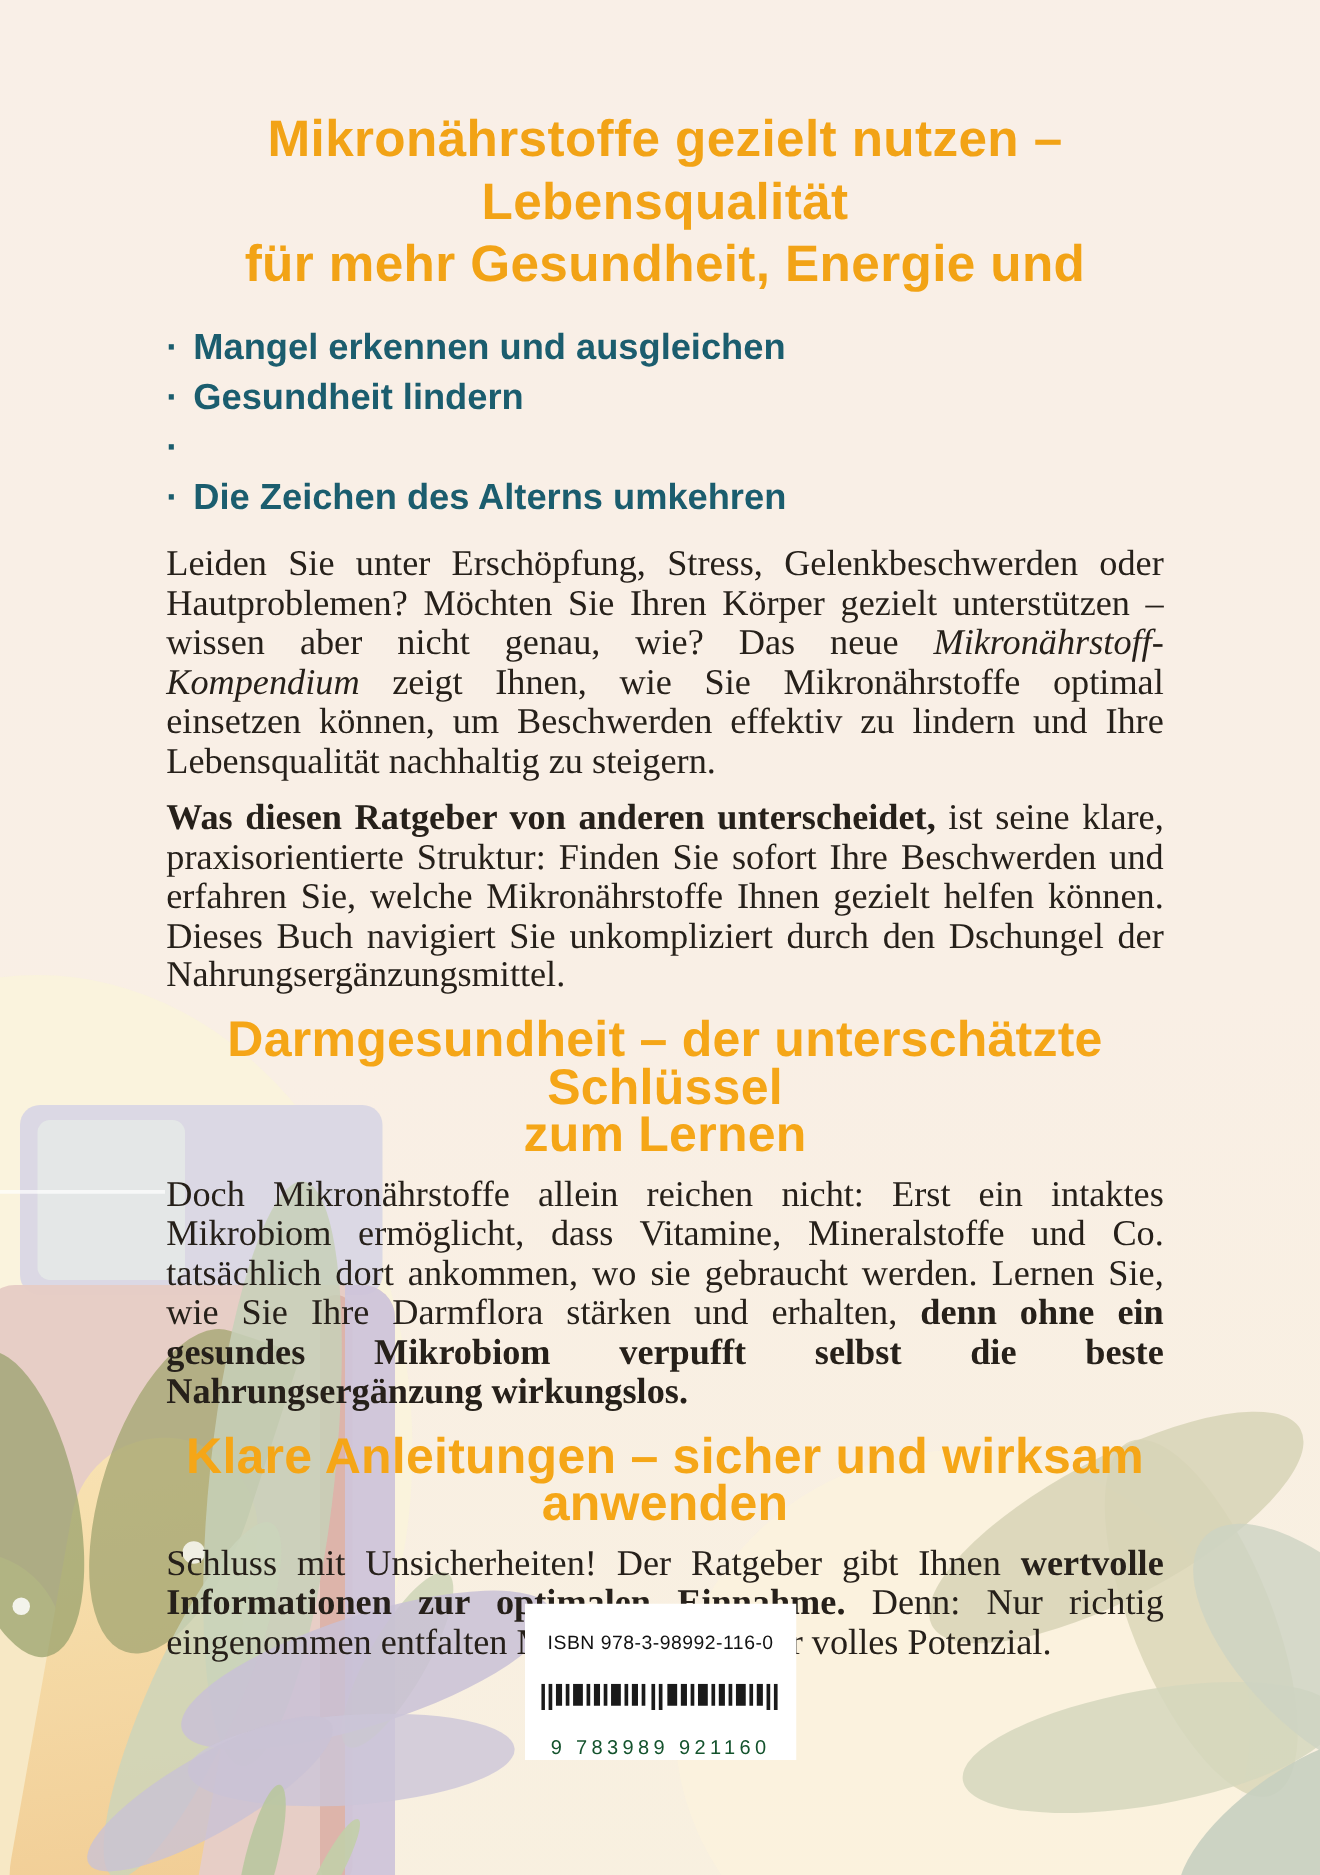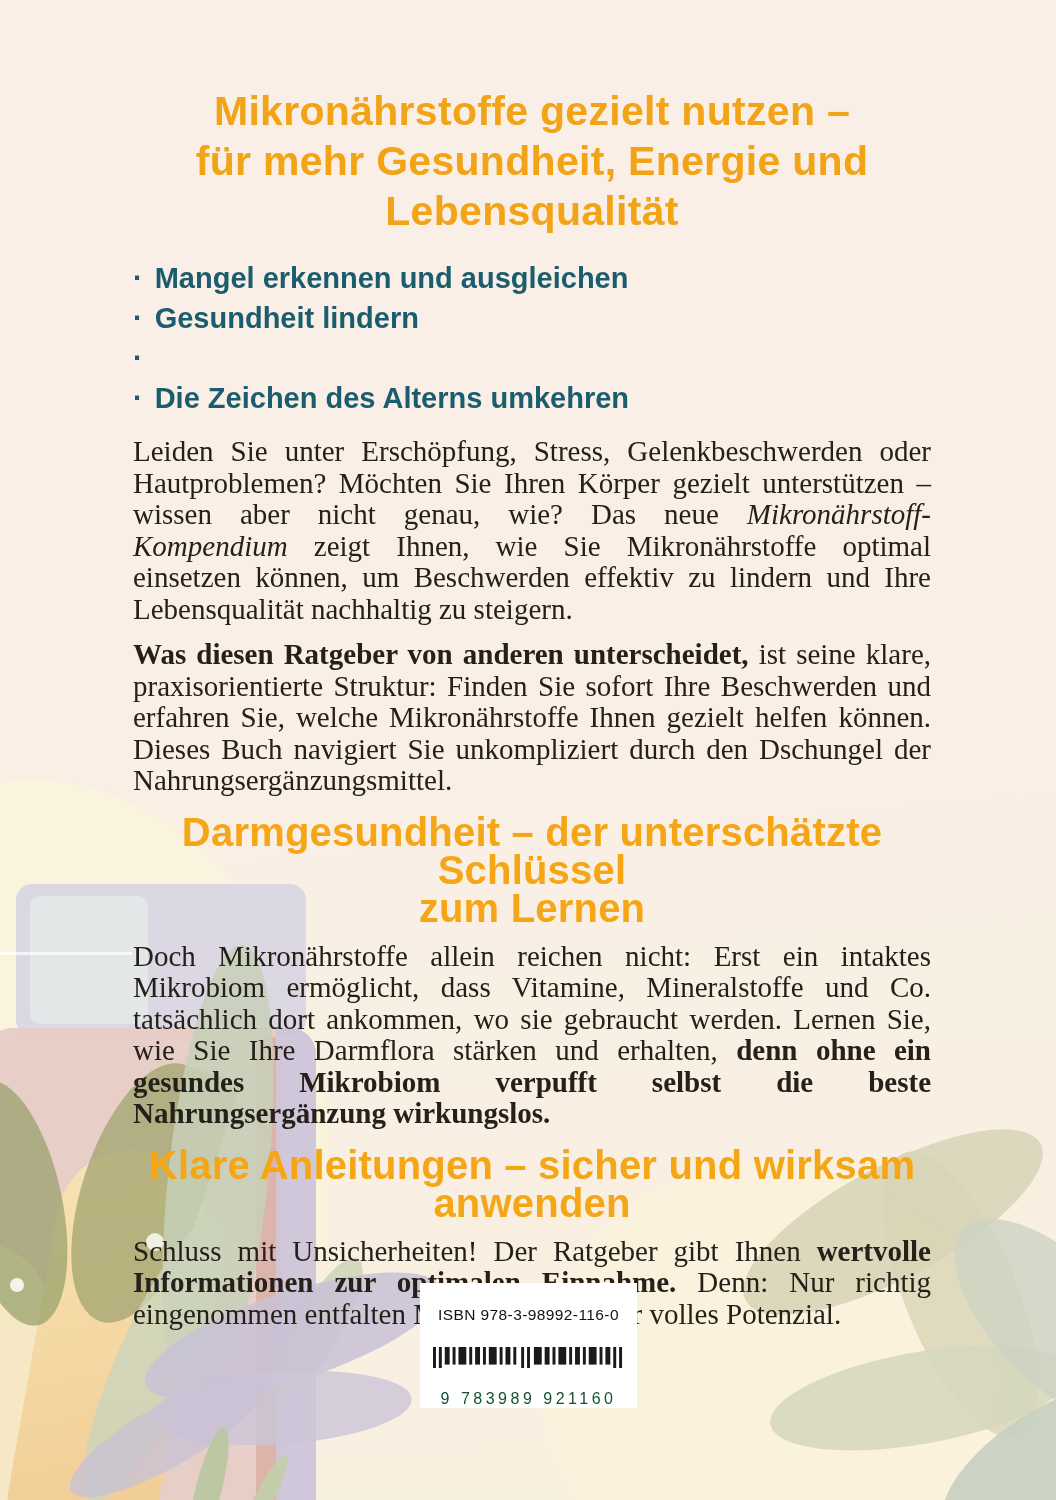--- a/index.html
+++ b/index.html
@@ -119,22 +119,22 @@
     <div class="eleaf ol2"></div>
     <div class="eleaf ol3"></div>
     <div class="eleaf ol4"></div>
     <div class="eleaf ol5"></div>
   </div>
 
   <div class="content">
 
     <h1 class="title">
       <span>Mikronährstoffe gezielt nutzen –</span>
+      <span>Lebensqualität</span>
       <span>für mehr Gesundheit, Energie und</span>
-      <span>Lebensqualität</span>
     </h1>
 
     <ul class="bullets">
       <li>
         <span class="dot">·</span>
         <span>Mangel erkennen und ausgleichen</span>
       </li>
       <li>
         <span class="dot">·</span>
         <span>Gesundheit lindern</span>

